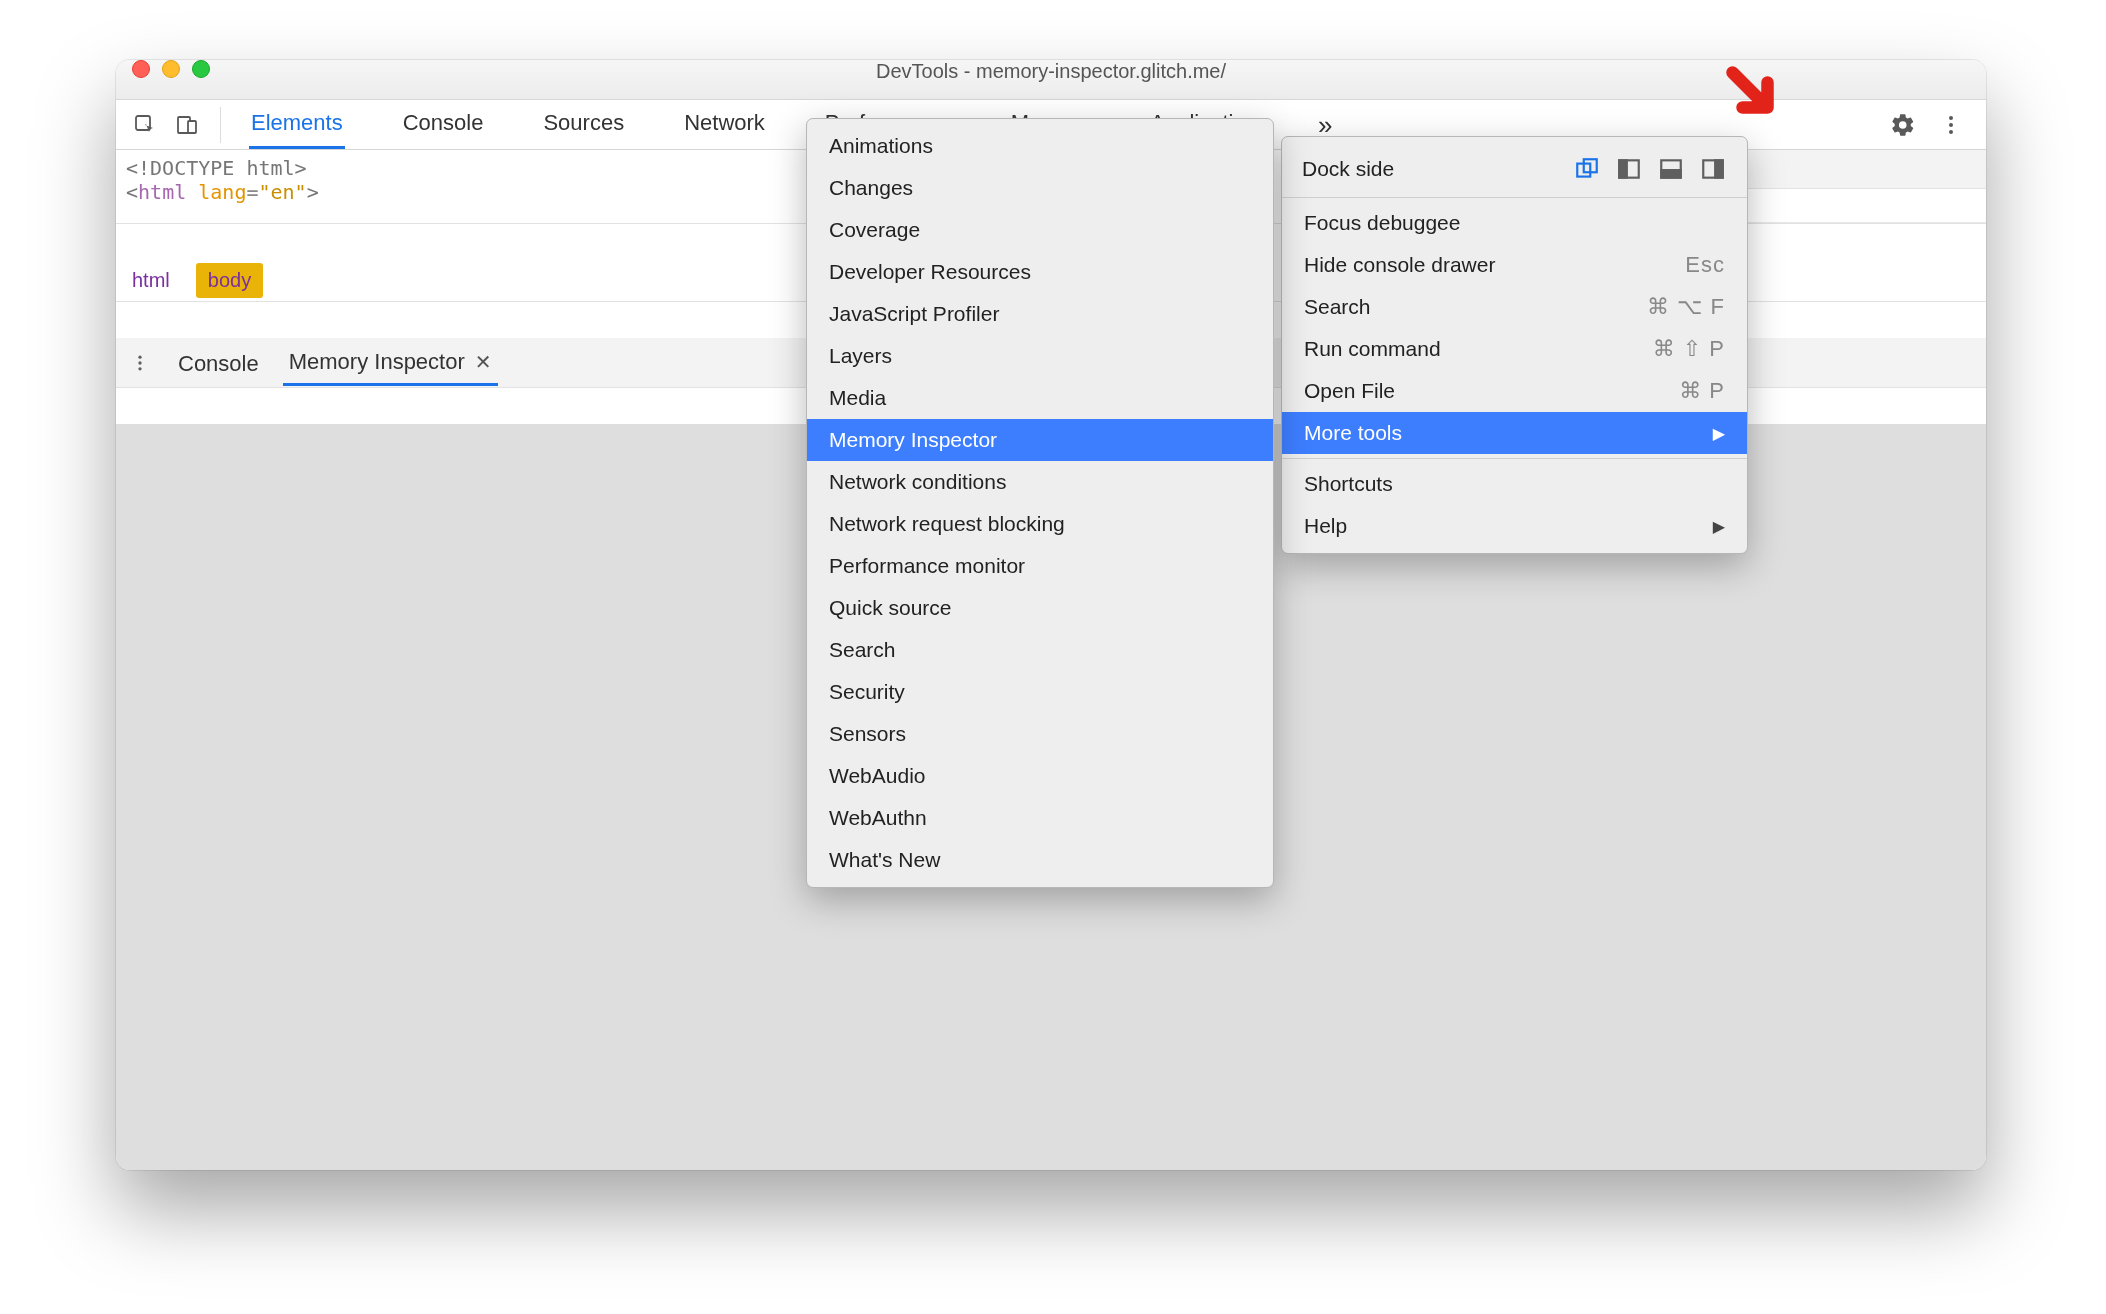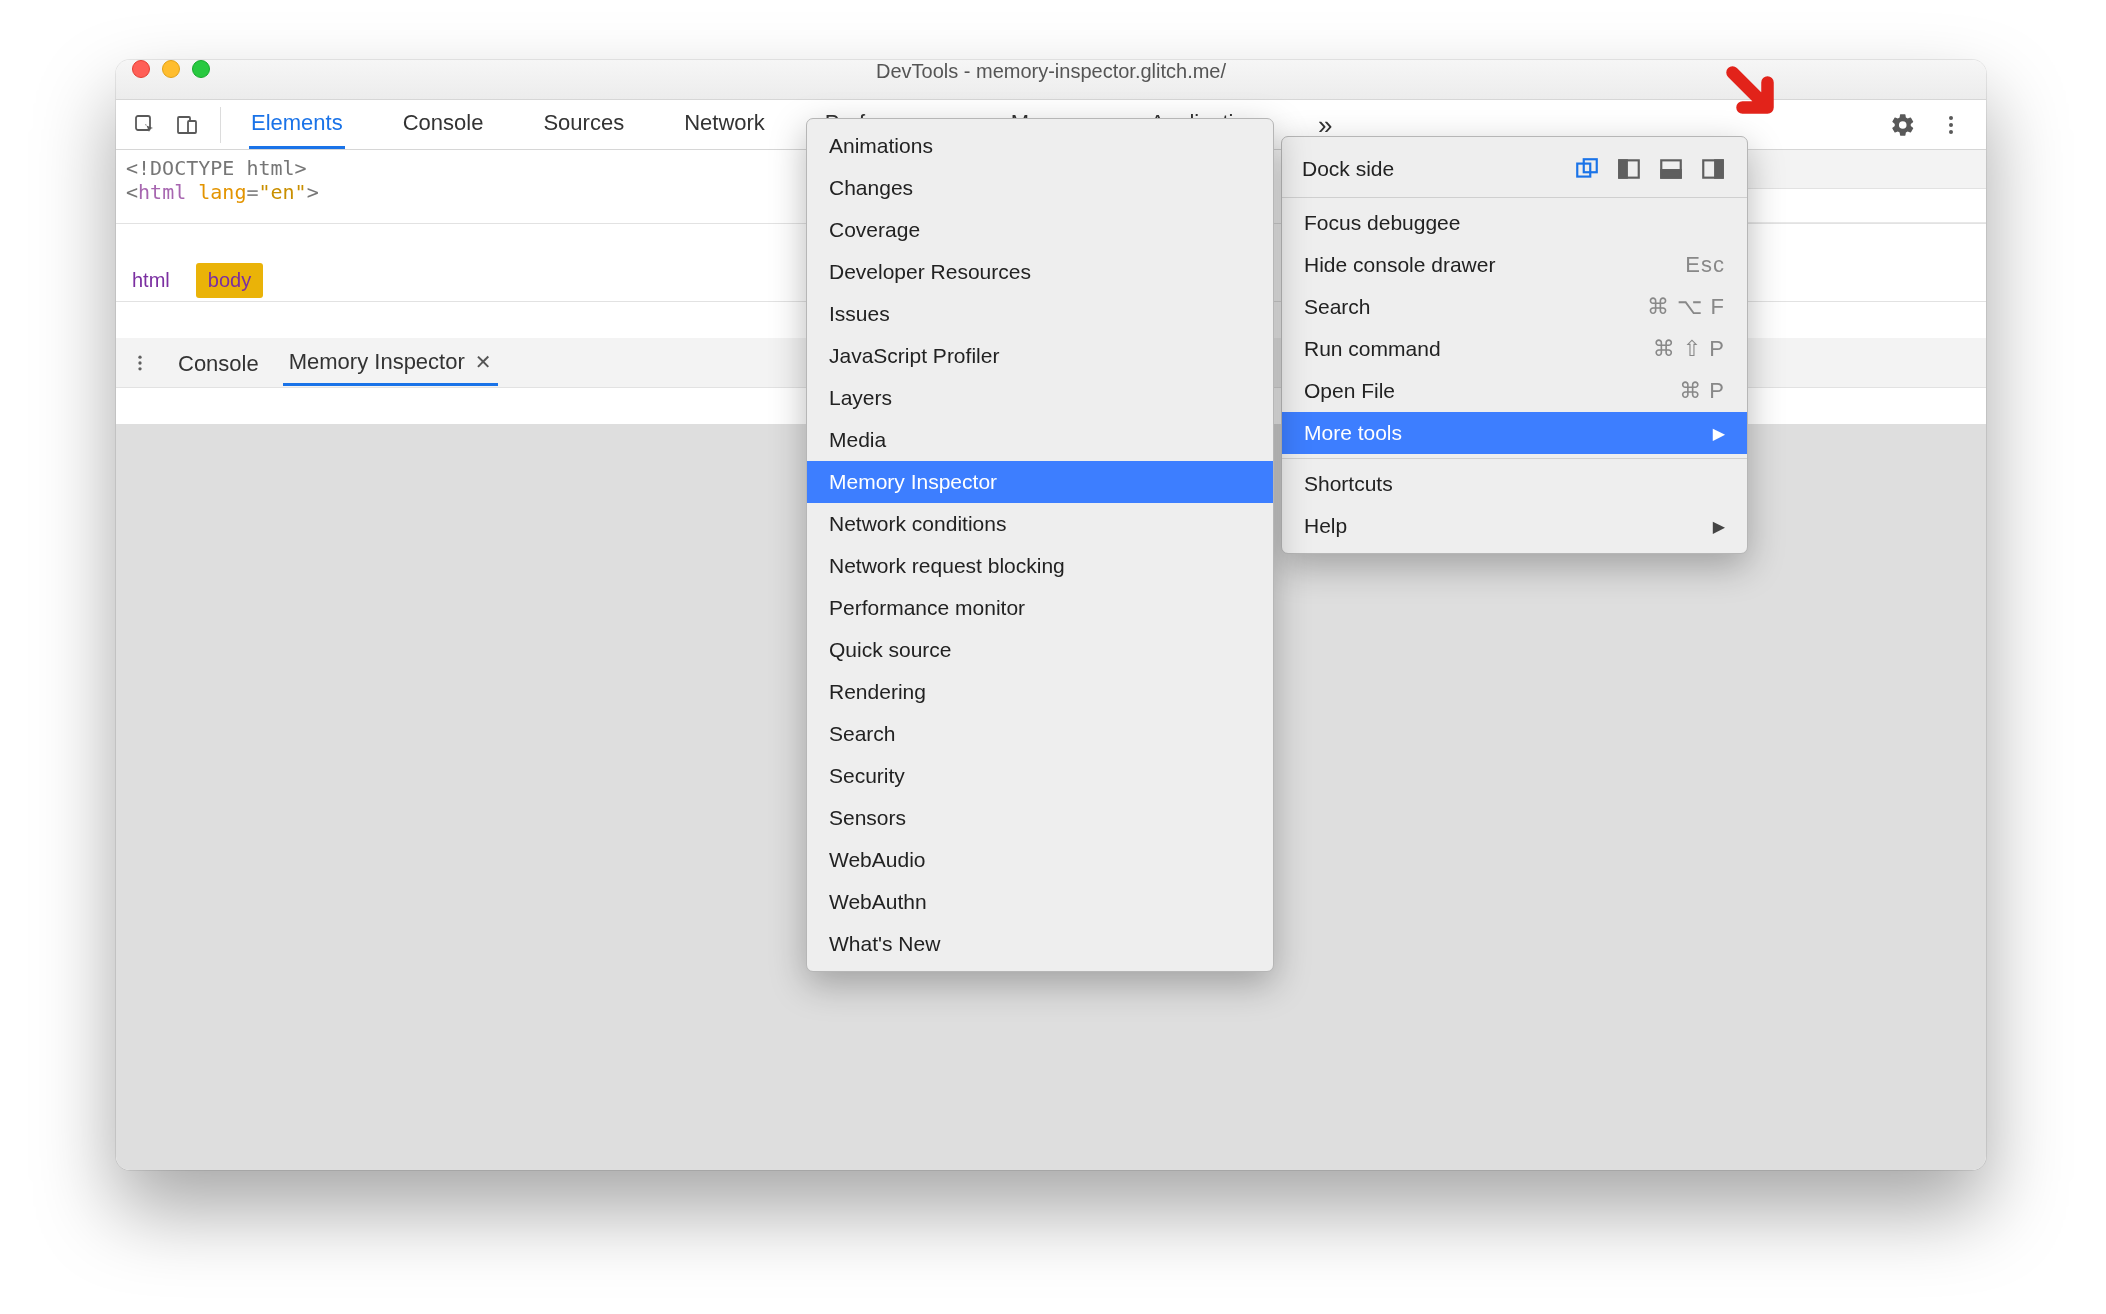--- a/index.html
+++ b/index.html
@@ -283,23 +283,20 @@
     <div class="menu-item">
       <span>Changes</span>
     </div>
     <div class="menu-item">
       <span>Coverage</span>
     </div>
     <div class="menu-item">
       <span>Developer Resources</span>
     </div>
     <div class="menu-item">
-      <span>Issues</span>
-    </div>
-    <div class="menu-item">
       <span>JavaScript Profiler</span>
     </div>
     <div class="menu-item">
       <span>Layers</span>
     </div>
     <div class="menu-item">
       <span>Media</span>
     </div>
     <div class="menu-item highlight">
       <span>Memory Inspector</span>
@@ -308,23 +305,20 @@
       <span>Network conditions</span>
     </div>
     <div class="menu-item">
       <span>Network request blocking</span>
     </div>
     <div class="menu-item">
       <span>Performance monitor</span>
     </div>
     <div class="menu-item">
       <span>Quick source</span>
-    </div>
-    <div class="menu-item">
-      <span>Rendering</span>
     </div>
     <div class="menu-item">
       <span>Search</span>
     </div>
     <div class="menu-item">
       <span>Security</span>
     </div>
     <div class="menu-item">
       <span>Sensors</span>
     </div>

